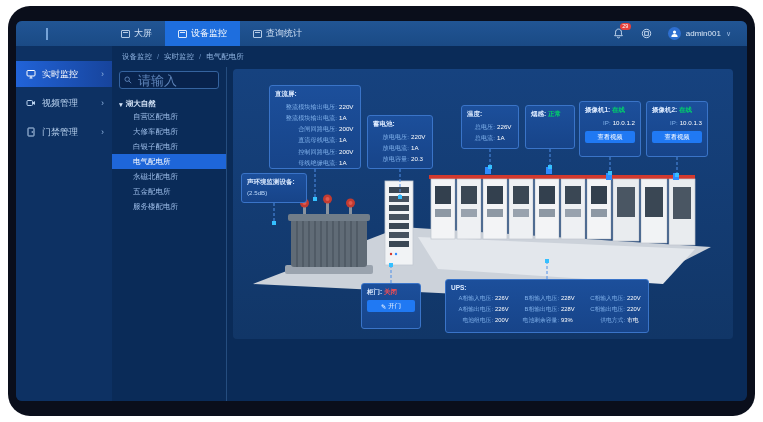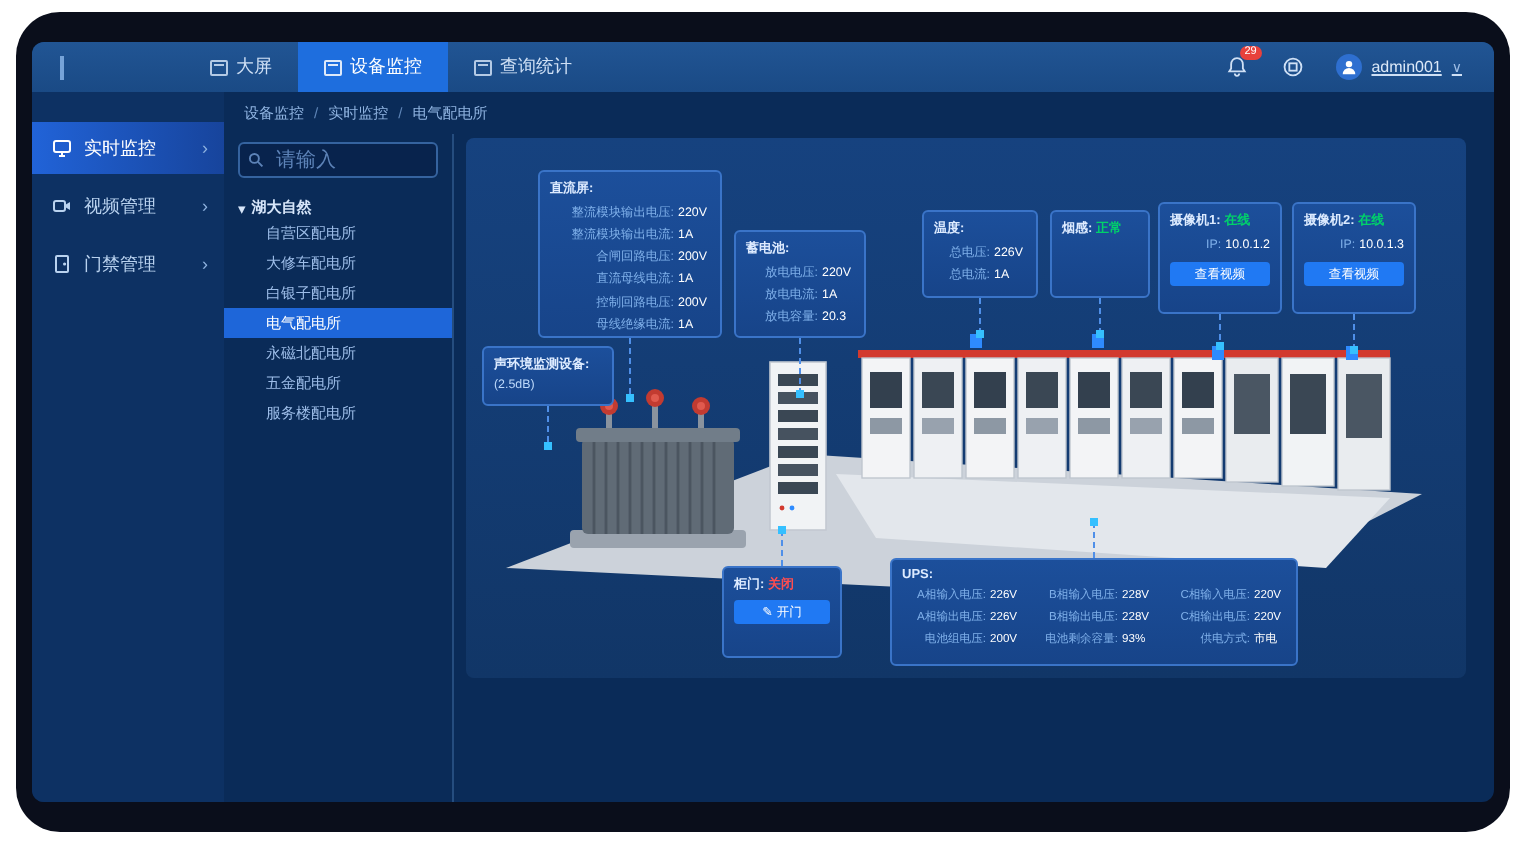--- a/index.html
+++ b/index.html
@@ -1,29 +1,29 @@
 <!DOCTYPE html>
 <html><head>
 <meta charset="utf-8">
 <style>
   html,body{margin:0;padding:0;background:#ffffff;width:763px;height:422px;
     font-family:"Liberation Sans","DejaVu Sans",sans-serif;-webkit-font-smoothing:antialiased;}
   .frame{position:absolute;left:8px;top:6px;width:747px;height:410px;background:#0a0e1b;border-radius:22px;}
   .app{position:absolute;left:8px;top:15px;width:731px;height:380px;background:#0a2b58;border-radius:6px;overflow:hidden;}
 
   
-  .navbar{height:25px;background:linear-gradient(180deg,#215594,#1a4a85);display:flex;align-items:stretch;color:#cfe0f5;}
+  .navbar{height:25px;background:linear-gradient(180deg,#215594,#1a4a85);display:flex;align-items:stretch;color:#cfe0f5;padding-left:16px;}
   .nav-collapse{width:30px;display:flex;align-items:center;justify-content:center;}
   .nav-collapse i{display:block;height:12px;border-left:2px dashed #76a3d8;}
   .nav-items{display:flex;margin-left:46px;}
   .nav-item{display:flex;align-items:center;gap:4px;padding:0 13px;font-size:9px;cursor:pointer;}
   .nav-item.active{background:#1e6ede;color:#fff;}
   .nav-ico{width:7px;height:6px;border:1px solid currentColor;border-radius:1px;display:inline-block;position:relative;opacity:.85;}
   .nav-ico::after{content:"";position:absolute;left:1px;top:1px;right:1px;height:1px;background:currentColor;}
-  .nav-right{margin-left:auto;display:flex;align-items:center;gap:14px;padding-right:16px;text-decoration:underline;}
+  .nav-right{margin-left:auto;display:flex;align-items:center;gap:14px;padding-right:16px;}
   .icon-btn{position:relative;width:14px;height:14px;display:flex;align-items:center;justify-content:center;cursor:pointer;}
   .badge{position:absolute;top:-4px;left:8px;background:#e8413c;color:#fff;font-size:5.5px;line-height:7px;padding:0 2.5px;border-radius:5px;}
   .user{display:flex;align-items:center;gap:5px;font-size:8px;color:#dcE9f8;cursor:pointer;}
   .avatar{width:13px;height:13px;border-radius:50%;background:#2e6fd0;display:flex;align-items:center;justify-content:center;}
   .caret{font-size:7px;color:#9db?;} .caret{color:#9dbce4;}
 
   
   .body-row{display:flex;height:355px;}
   .sidebar{width:96px;background:#0d3163;padding-top:12px;flex-shrink:0;}
   .side-item{height:26px;margin:3px 0;display:flex;align-items:center;gap:6px;padding:0 8px 0 10px;
@@ -33,21 +33,21 @@
   .side-ico{width:10px;height:10px;flex-shrink:0;}
 
   .content{flex:1;display:flex;flex-direction:column;min-width:0;}
   .breadcrumb{height:21px;display:flex;align-items:center;padding-left:10px;font-size:7.5px;color:#8fb3e0;gap:5px;}
   .breadcrumb .sep{color:#5f86b8;}
   .content-row{flex:1;display:flex;}
 
   .tree-panel{width:100px;border-right:1px solid rgba(90,140,200,.35);padding:4px 7px 0 7px;flex-shrink:0;}
   .search-box{height:16px;border:1px solid #35639f;border-radius:3px;background:rgba(8,30,70,.55);
     display:flex;align-items:center;gap:4px;padding:0 4px;}
-  .search-box input{flex:1;min-width:0;background:transparent;border:none;outline:none;color:#bcd4f0;font-size:10px;}
+  .search-box input{flex:1;min-width:0;background:transparent;border:none;outline:none;color:#bcd4f0;font-size:13px;}
   .search-box input::placeholder{color:#5d83b8;}
   .tree{margin-top:10px;font-size:7.5px;}
   .tree-root{color:#d7e6fa;font-weight:bold;display:flex;gap:3px;align-items:center;cursor:pointer;}
   .tree-item{margin:0 -7px;padding:2.5px 0 2.5px 21px;color:#9dbde8;cursor:pointer;white-space:nowrap;font-family:Liberation Serif, serif;}
   .tree-item.selected{background:#1e66d9;color:#fff;}
 
   .main{flex:1;position:relative;}
   .stage{position:absolute;left:6px;top:2px;width:500px;height:270px;border-radius:4px;
     background:linear-gradient(180deg,#16427f,#113667);overflow:hidden;}
   .scene,.links{position:absolute;inset:0;pointer-events:none;}

